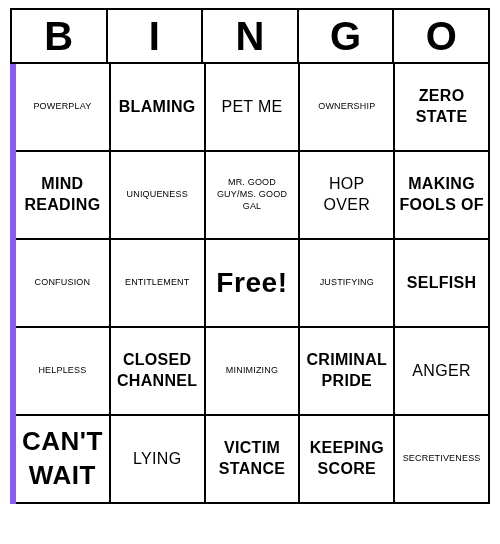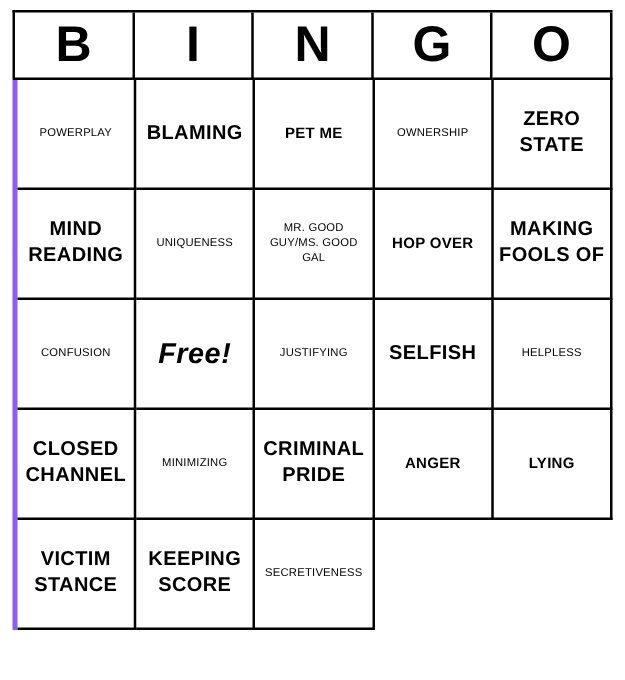--- a/index.html
+++ b/index.html
@@ -32,53 +32,52 @@
       border-bottom: 2px solid #000;
       text-align: center;
       font-size: 40px;
       font-weight: bold;
       line-height: 1.1;
       padding: 4px 0;
     }
     #bingo-grid {
       display: grid;
       grid-template-columns: repeat(5, 1fr);
-      border-left: 4px solid #8b5cf6;
+      border-left: 6px solid #8b5cf6;
     }
     .bingo-cell {
       border-right: 2px solid #000;
       border-bottom: 2px solid #000;
       text-align: center;
       display: flex;
       align-items: center;
       justify-content: center;
       min-height: 88px;
       padding: 4px;
     }
     .bingo-cell .cell-text {
       font-size: 11px;
       font-weight: normal;
       line-height: 1.3;
       text-transform: uppercase;
       letter-spacing: 0.02em;
     }
     .bingo-cell.large-text .cell-text {
-      font-size: 12px;
-      font-weight: bold;
+      font-size: 16px;
+      font-weight: normal;
     }
     .bingo-cell.medium-text .cell-text {
       font-size: 16px;
       font-weight: bold;
     }
     .bingo-cell.small-text .cell-text {
       font-size: 9px;
     }
     .bingo-cell.free .cell-text {
-      font-size: 23px;
-      font-style: italic;
+      font-size: 28px;
       font-weight: bold;
       text-transform: none;
     }
     .bingo-cell.xlarge-text .cell-text {
       font-size: 26px;
       font-weight: bold;
     }
   </style>
 </head>
 <body>
@@ -118,20 +117,23 @@
       </div>
       <div class="bingo-cell large-text">
         <span class="cell-text">HOP OVER</span>
       </div>
       <div class="bingo-cell medium-text">
         <span class="cell-text">MAKING FOOLS OF</span>
       </div>
       <div class="bingo-cell small-text">
         <span class="cell-text">CONFUSION</span>
       </div>
+      <div class="bingo-cell small-text">
+        <span class="cell-text">ENTITLEMENT</span>
+      </div>
       <div class="bingo-cell free">
         <span class="cell-text">Free!</span>
       </div>
       <div class="bingo-cell small-text">
         <span class="cell-text">JUSTIFYING</span>
       </div>
       <div class="bingo-cell medium-text">
         <span class="cell-text">SELFISH</span>
       </div>
       <div class="bingo-cell small-text">
@@ -142,20 +144,23 @@
       </div>
       <div class="bingo-cell small-text">
         <span class="cell-text">MINIMIZING</span>
       </div>
       <div class="bingo-cell medium-text">
         <span class="cell-text">CRIMINAL PRIDE</span>
       </div>
       <div class="bingo-cell large-text">
         <span class="cell-text">ANGER</span>
       </div>
+      <div class="bingo-cell xlarge-text">
+        <span class="cell-text">CAN'T WAIT</span>
+      </div>
       <div class="bingo-cell large-text">
         <span class="cell-text">LYING</span>
       </div>
       <div class="bingo-cell medium-text">
         <span class="cell-text">VICTIM STANCE</span>
       </div>
       <div class="bingo-cell medium-text">
         <span class="cell-text">KEEPING SCORE</span>
       </div>
       <div class="bingo-cell small-text">

